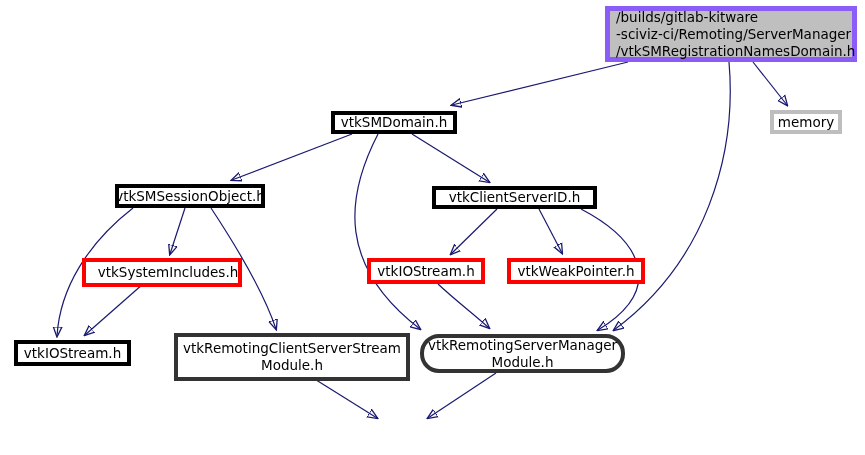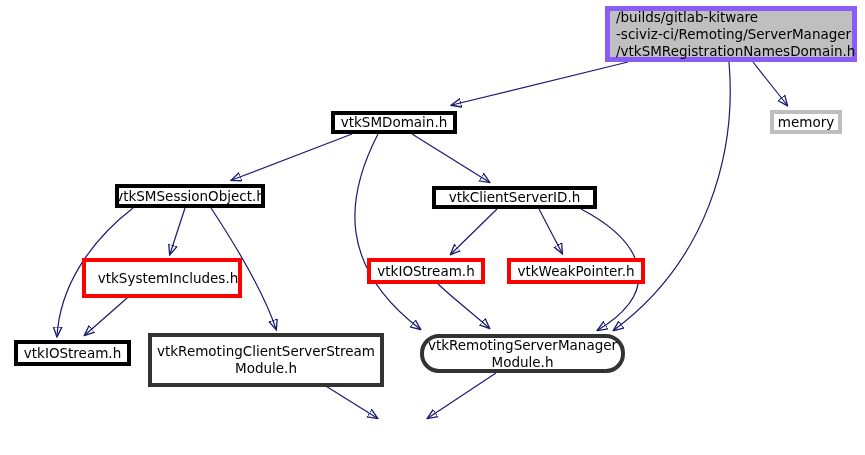--- a/index.html
+++ b/index.html
@@ -96,28 +96,28 @@
 /vtkSMRegistrationNamesDomain.h</div>
 
   <div class="node external" style="left:770px; top:110px; width:72px; height:24px;">memory</div>
 
   <div class="node" style="left:331px; top:111px; width:126px; height:23px;">vtkSMDomain.h</div>
 
   <div class="node" style="left:115px; top:184px; width:150px; height:24px;">vtkSMSessionObject.h</div>
 
   <div class="node" style="left:432px; top:186px; width:165px; height:23px;">vtkClientServerID.h</div>
 
-  <div class="node red" style="left:82px; top:258px; width:160px; height:40px;padding-left:16px;">vtkSystemIncludes.h</div>
+  <div class="node red" style="left:82px; top:258px; width:160px; height:29px;padding-left:16px;">vtkSystemIncludes.h</div>
 
   <div class="node red" style="left:367px; top:258px; width:118px; height:26px;">vtkIOStream.h</div>
 
   <div class="node red" style="left:507px; top:258px; width:138px; height:26px;">vtkWeakPointer.h</div>
 
   <div class="node" style="left:14px; top:340px; width:117px; height:26px;">vtkIOStream.h</div>
 
-  <div class="node module" style="left:148px; top:333px; width:236px; height:54px;">vtkRemotingClientServerStream
+  <div class="node module" style="left:174px; top:333px; width:236px; height:48px;">vtkRemotingClientServerStream
 Module.h</div>
 
   <div class="node module" style="left:420px; top:334px; width:205px; height:39px;border-radius:19px;">vtkRemotingServerManager
 Module.h</div>
 
 
 </div>
 
 </body></html>

